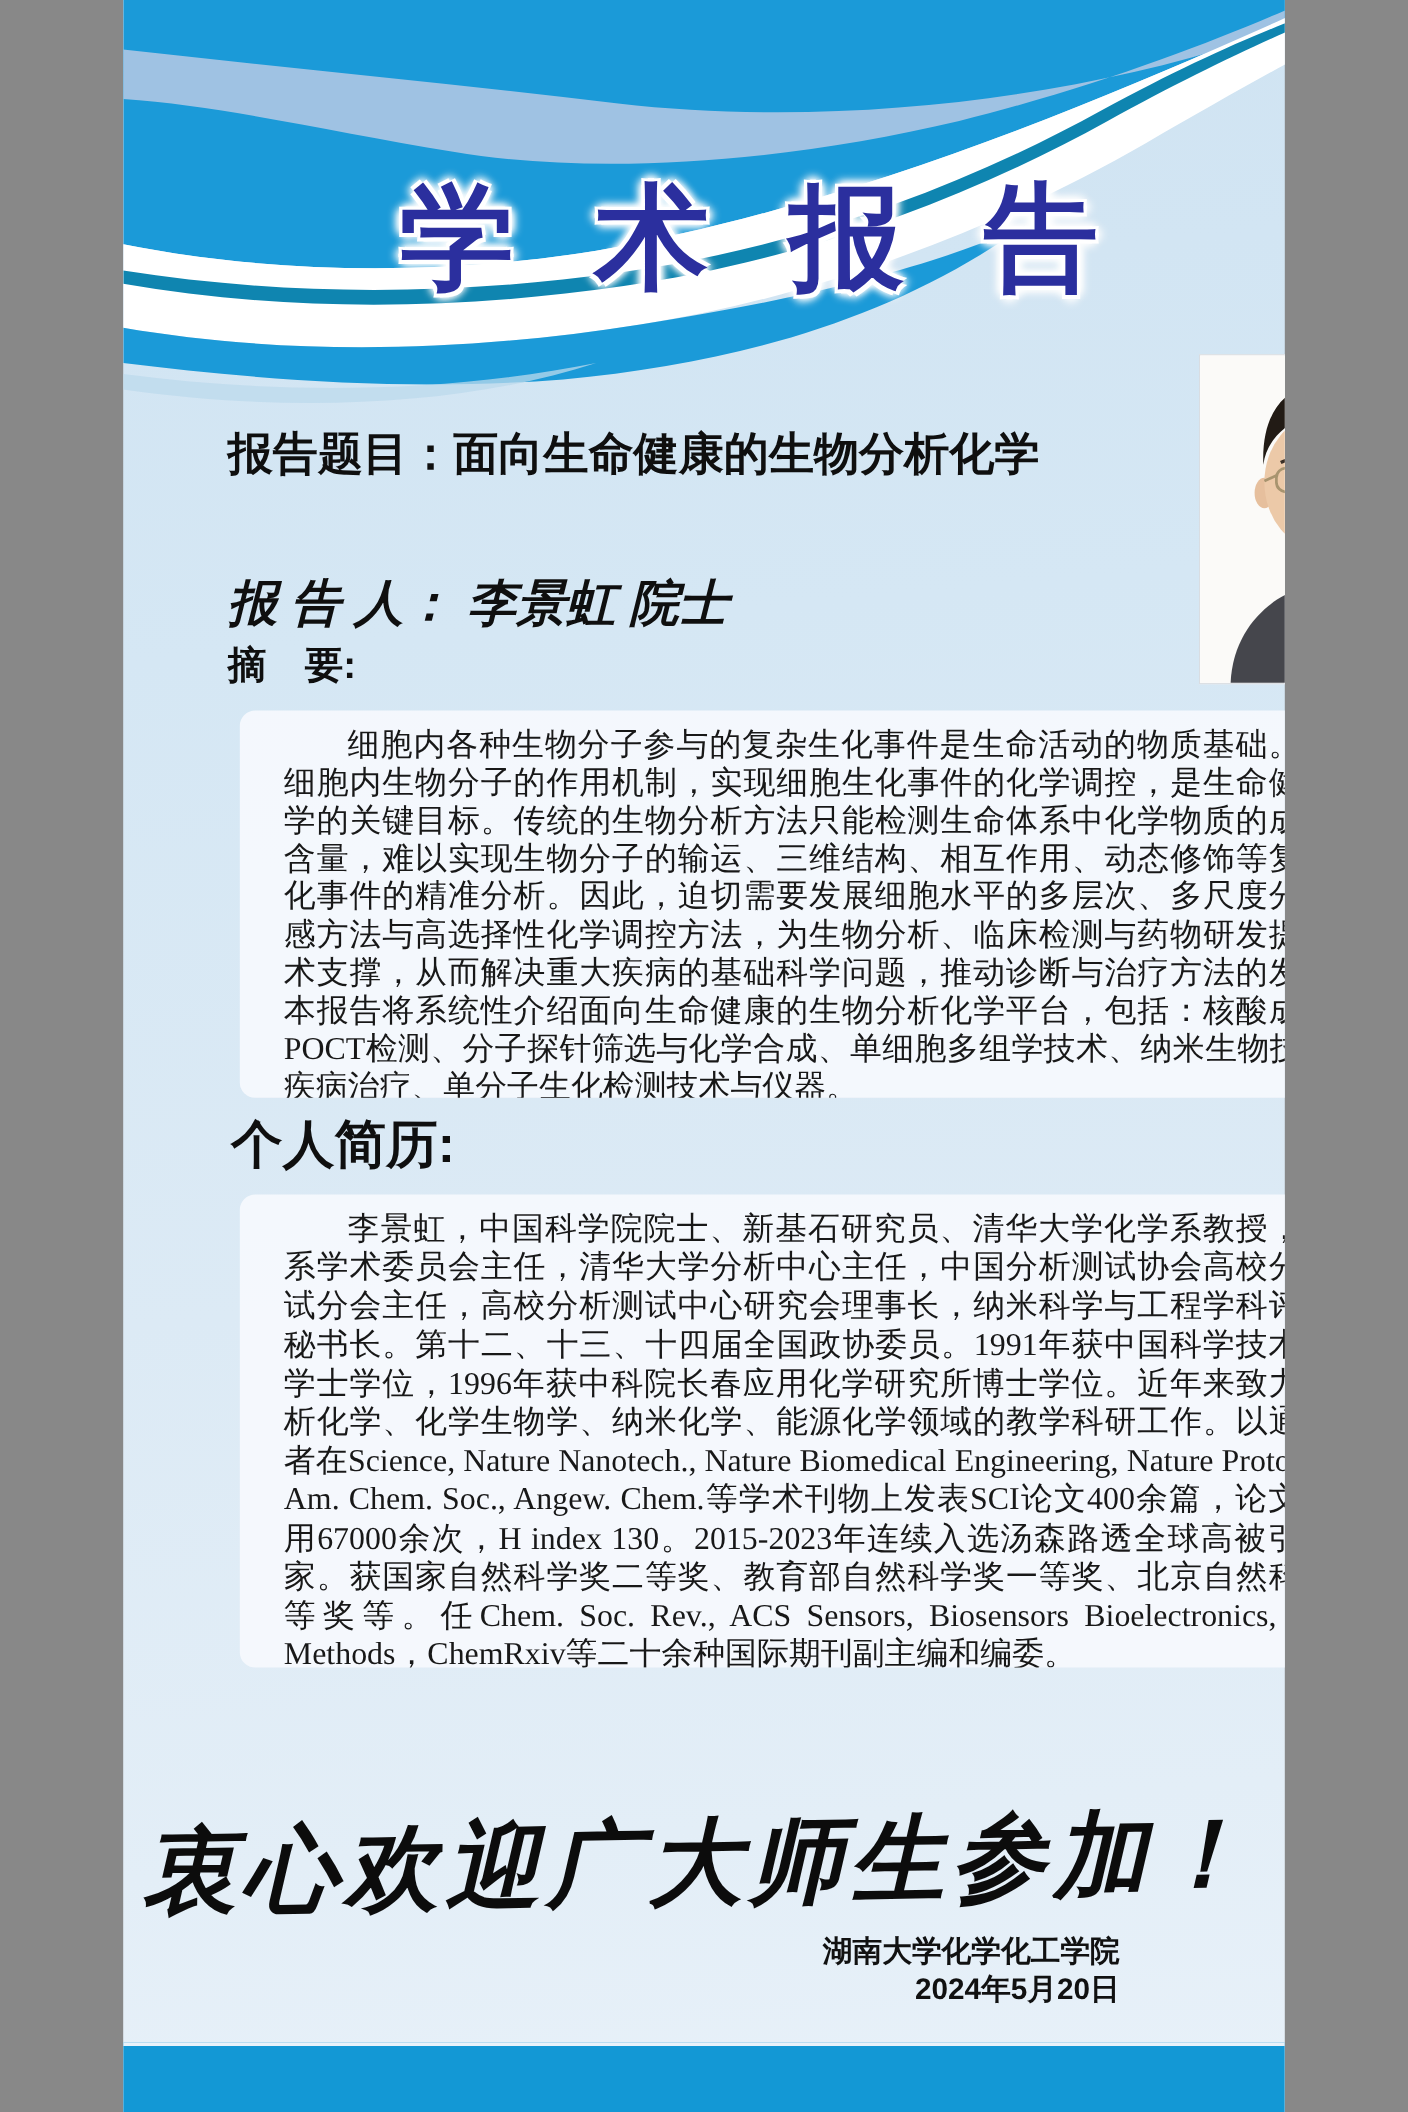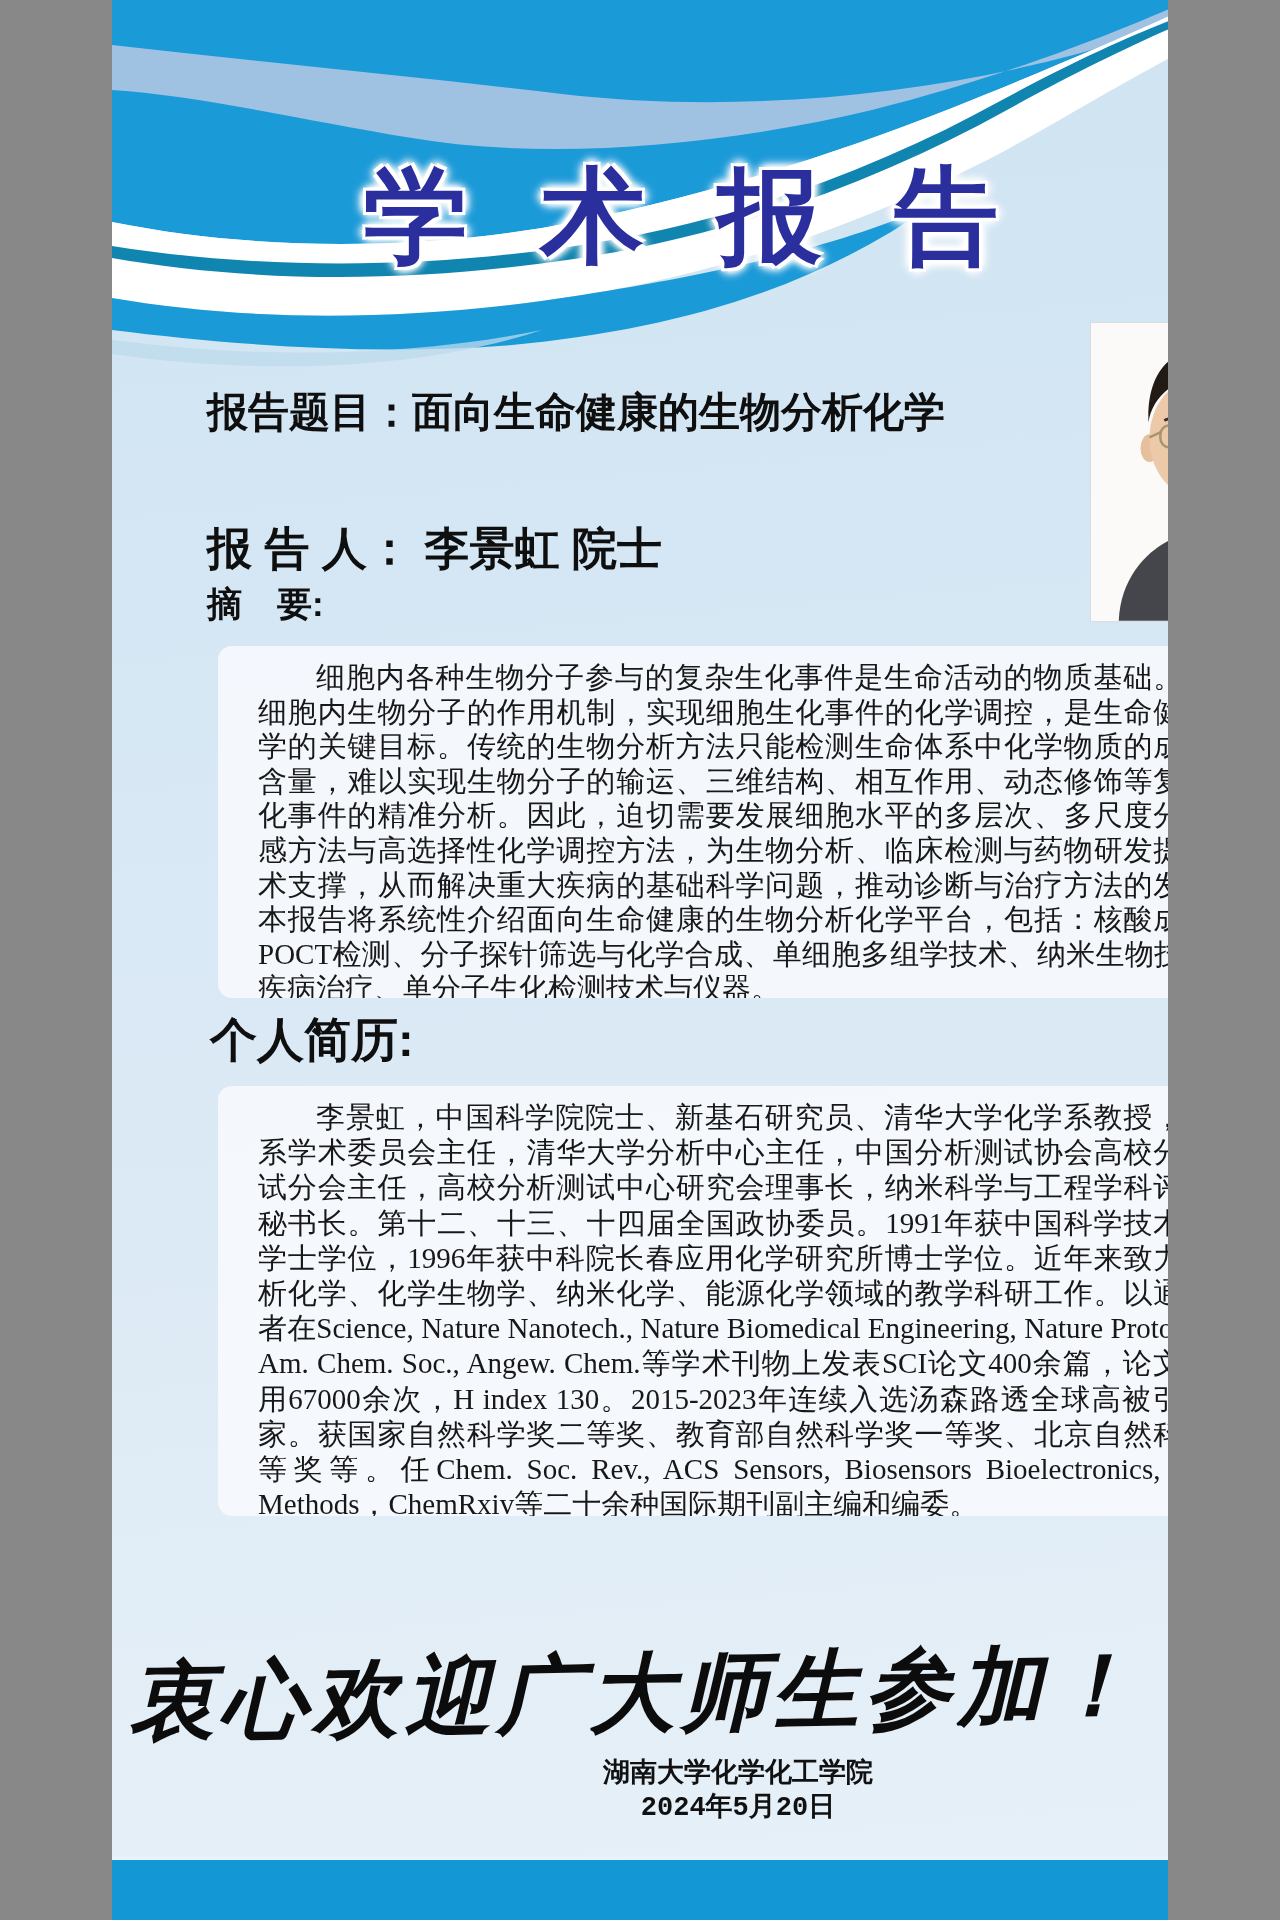--- a/index.html
+++ b/index.html
@@ -9,41 +9,41 @@
     font-family:"Liberation Sans","DejaVu Sans",sans-serif;
   }
   .banner-svg{position:absolute;top:0;left:0;display:block;}
   .main-title{
     position:absolute;top:148px;left:240px;width:680px;text-align:center;
     font-size:104px;font-weight:900;color:#2b2f9e;letter-spacing:22px;white-space:nowrap;
     text-shadow:0 0 6px #fff,0 0 10px #fff,3px 3px 0 #fff,-3px -3px 0 #fff,3px -3px 0 #fff,-3px 3px 0 #fff,6px 0 8px #fff,-6px 0 8px #fff,0 6px 8px #fff,0 -6px 8px #fff;
   }
   .row{position:absolute;white-space:nowrap;color:#0f0f0f;font-weight:bold;margin-top:25px;}
   .report-title-row{top:360px;left:95px;font-size:41px;}
-  .speaker-row{top:494px;left:95px;font-size:45px;}
+  .speaker-row{top:494px;left:95px;font-size:45px;font-style:italic;}
   .abstract-label{top:556px;left:95px;font-size:35px;}
   .bio-label{top:984px;left:98px;font-size:47px;}
   .loc-row{top:1524px;left:78px;font-size:37px;}
   .time-row{top:1586px;left:78px;font-size:37px;}
   .text-box{
     position:absolute;left:106px;width:1064px;box-sizing:border-box;
     background:rgba(246,249,253,0.92);border-radius:14px;padding:14px 40px;
     font-family:"Liberation Serif","DejaVu Serif",serif;
     font-size:29px;color:#181818;text-align:justify;text-indent:2em;overflow:hidden;
   }
   .abstract-box{top:646px;height:352px;line-height:34.6px;}
   .bio-box{top:1086px;height:430px;line-height:35.2px;}
   .welcome-line{
     position:absolute;top:1636px;left:0;width:1045px;text-align:center;
     font-family:"Liberation Serif","DejaVu Serif",serif;font-weight:900;font-style:italic;
     font-size:86px;color:#0c0c0c;letter-spacing:6px;white-space:nowrap;transform:rotate(-1deg);
   }
   .footer-block{
-    position:absolute;top:1757px;right:150px;width:560px;text-align:center;
-    font-size:27px;font-weight:bold;color:#111;line-height:34px;font-family:Liberation Mono, monospace;
+    position:absolute;top:1757px;right:150px;width:560px;text-align:right;
+    font-size:27px;font-weight:bold;color:#111;line-height:34px;
   }
   .bottom-bar{
     position:absolute;left:0;bottom:0;width:100%;height:60px;
     background:#1398d5;border-top:3px solid #e9f2fa;
   }
   .photo-frame{
     position:absolute;top:322px;left:978px;width:219px;height:300px;
     background:#fcfcfc;border:1px solid #d9dde2;box-sizing:border-box;overflow:hidden;
   }
 </style>

